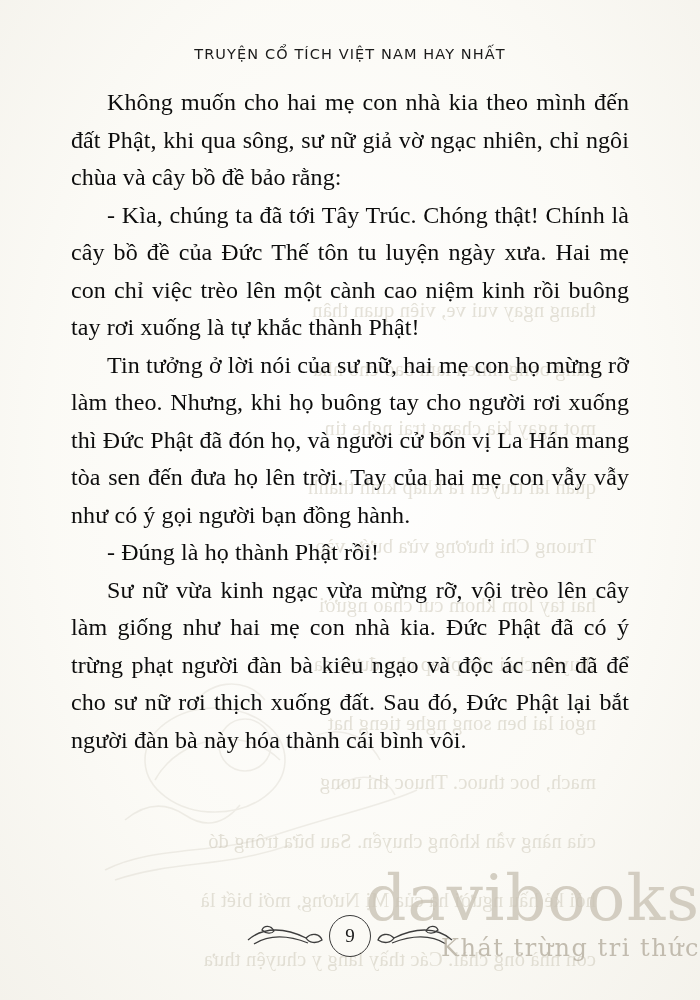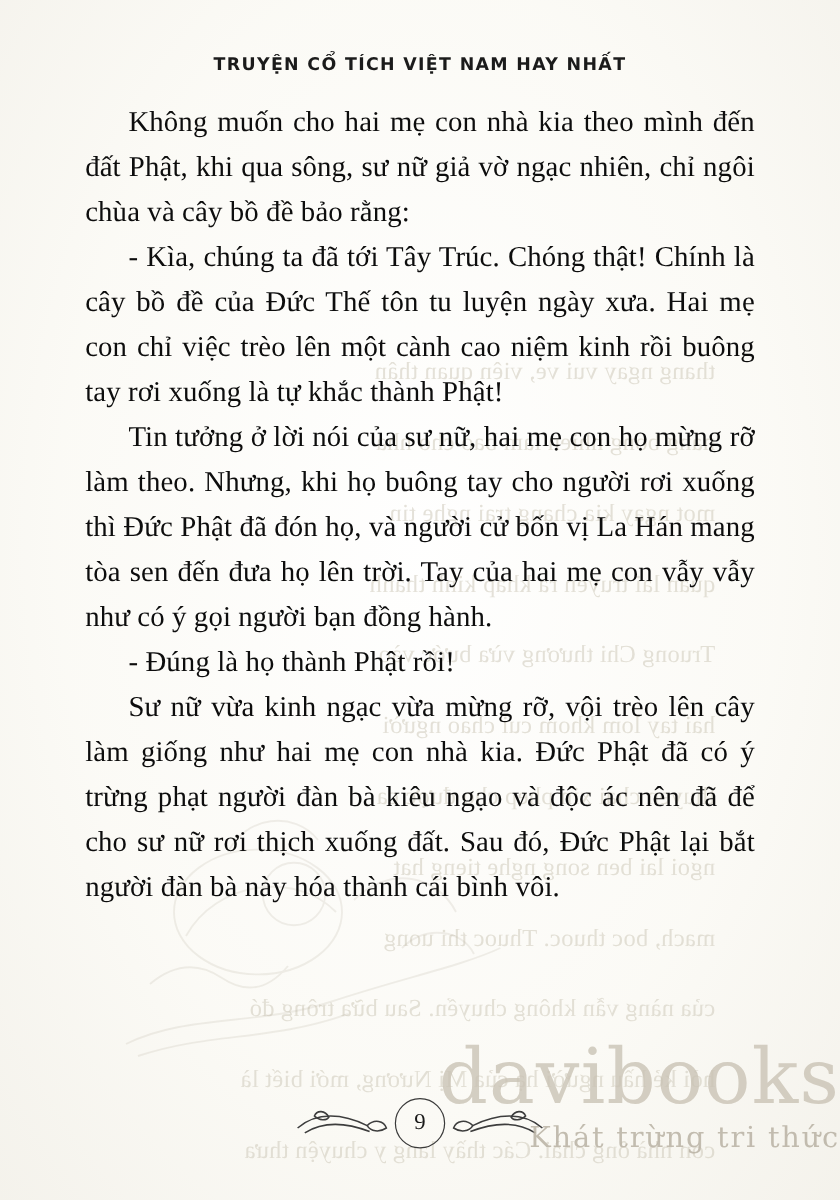--- a/index.html
+++ b/index.html
@@ -72,21 +72,21 @@
     bottom: 0;
   }
 
   .running-head {
     position: absolute;
     top: 46px;
     left: 0;
     right: 0;
     text-align: center;
     font-family: "DejaVu Sans", sans-serif;
-    font-weight: bold;
+    font-weight: normal;
     font-size: 14.5px;
     letter-spacing: 1.1px;
     color: #1b1b1b;
   }
 
   .body-text {
     position: absolute;
     left: 71px;
     right: 71px;
     top: 84px;

